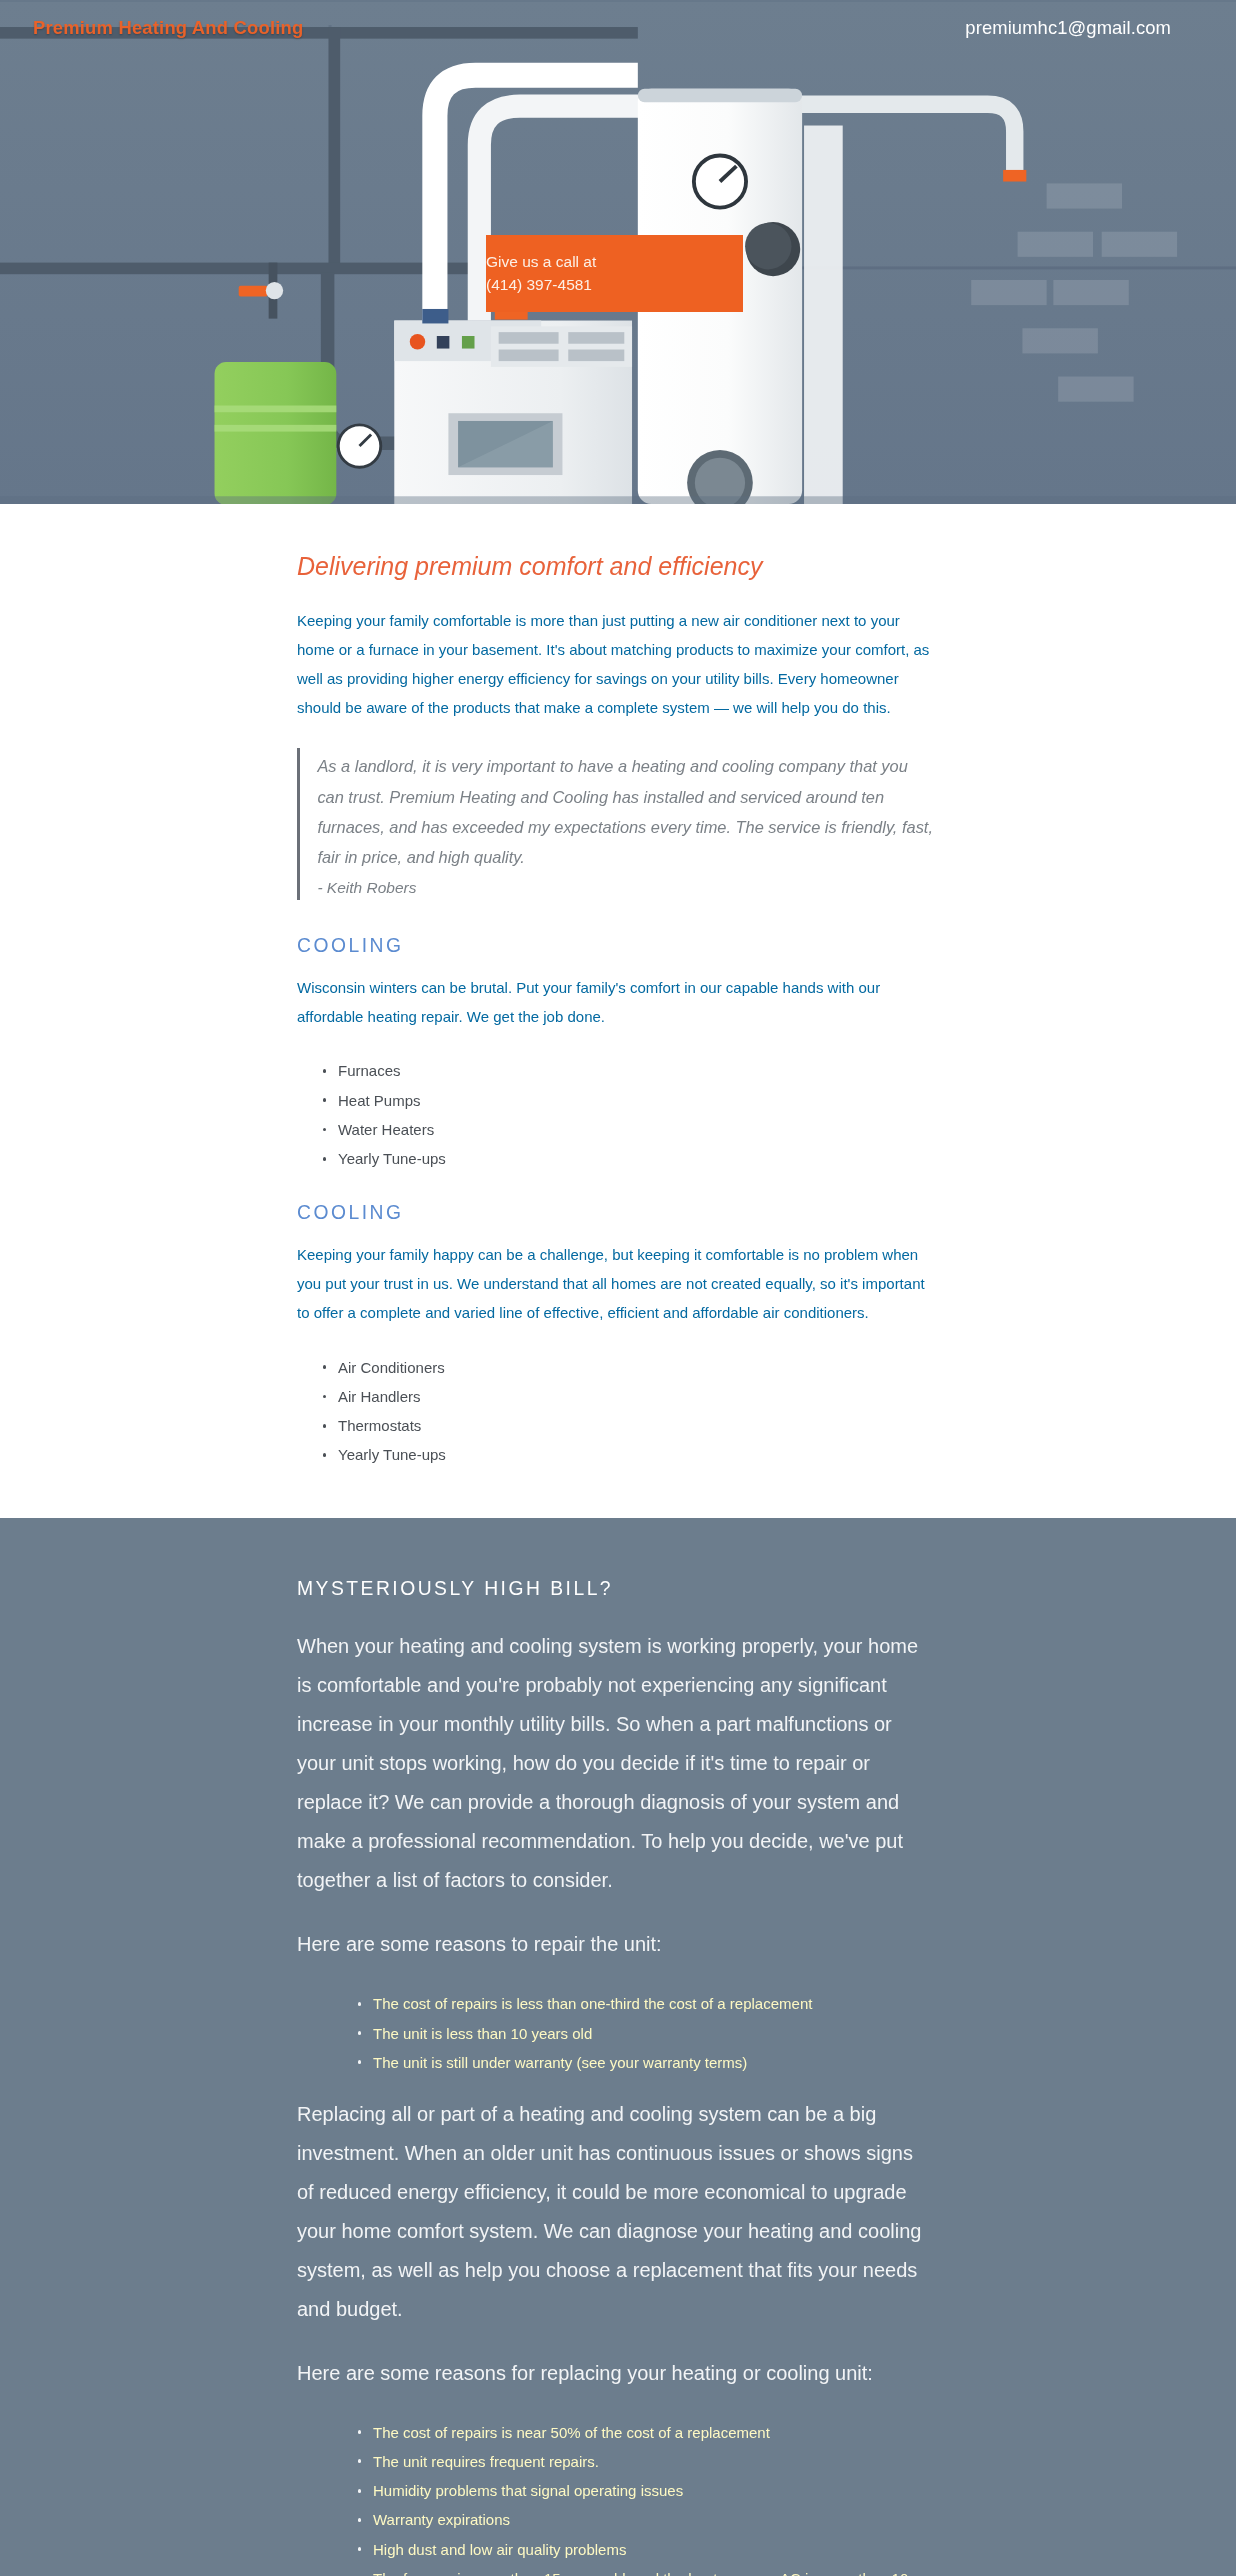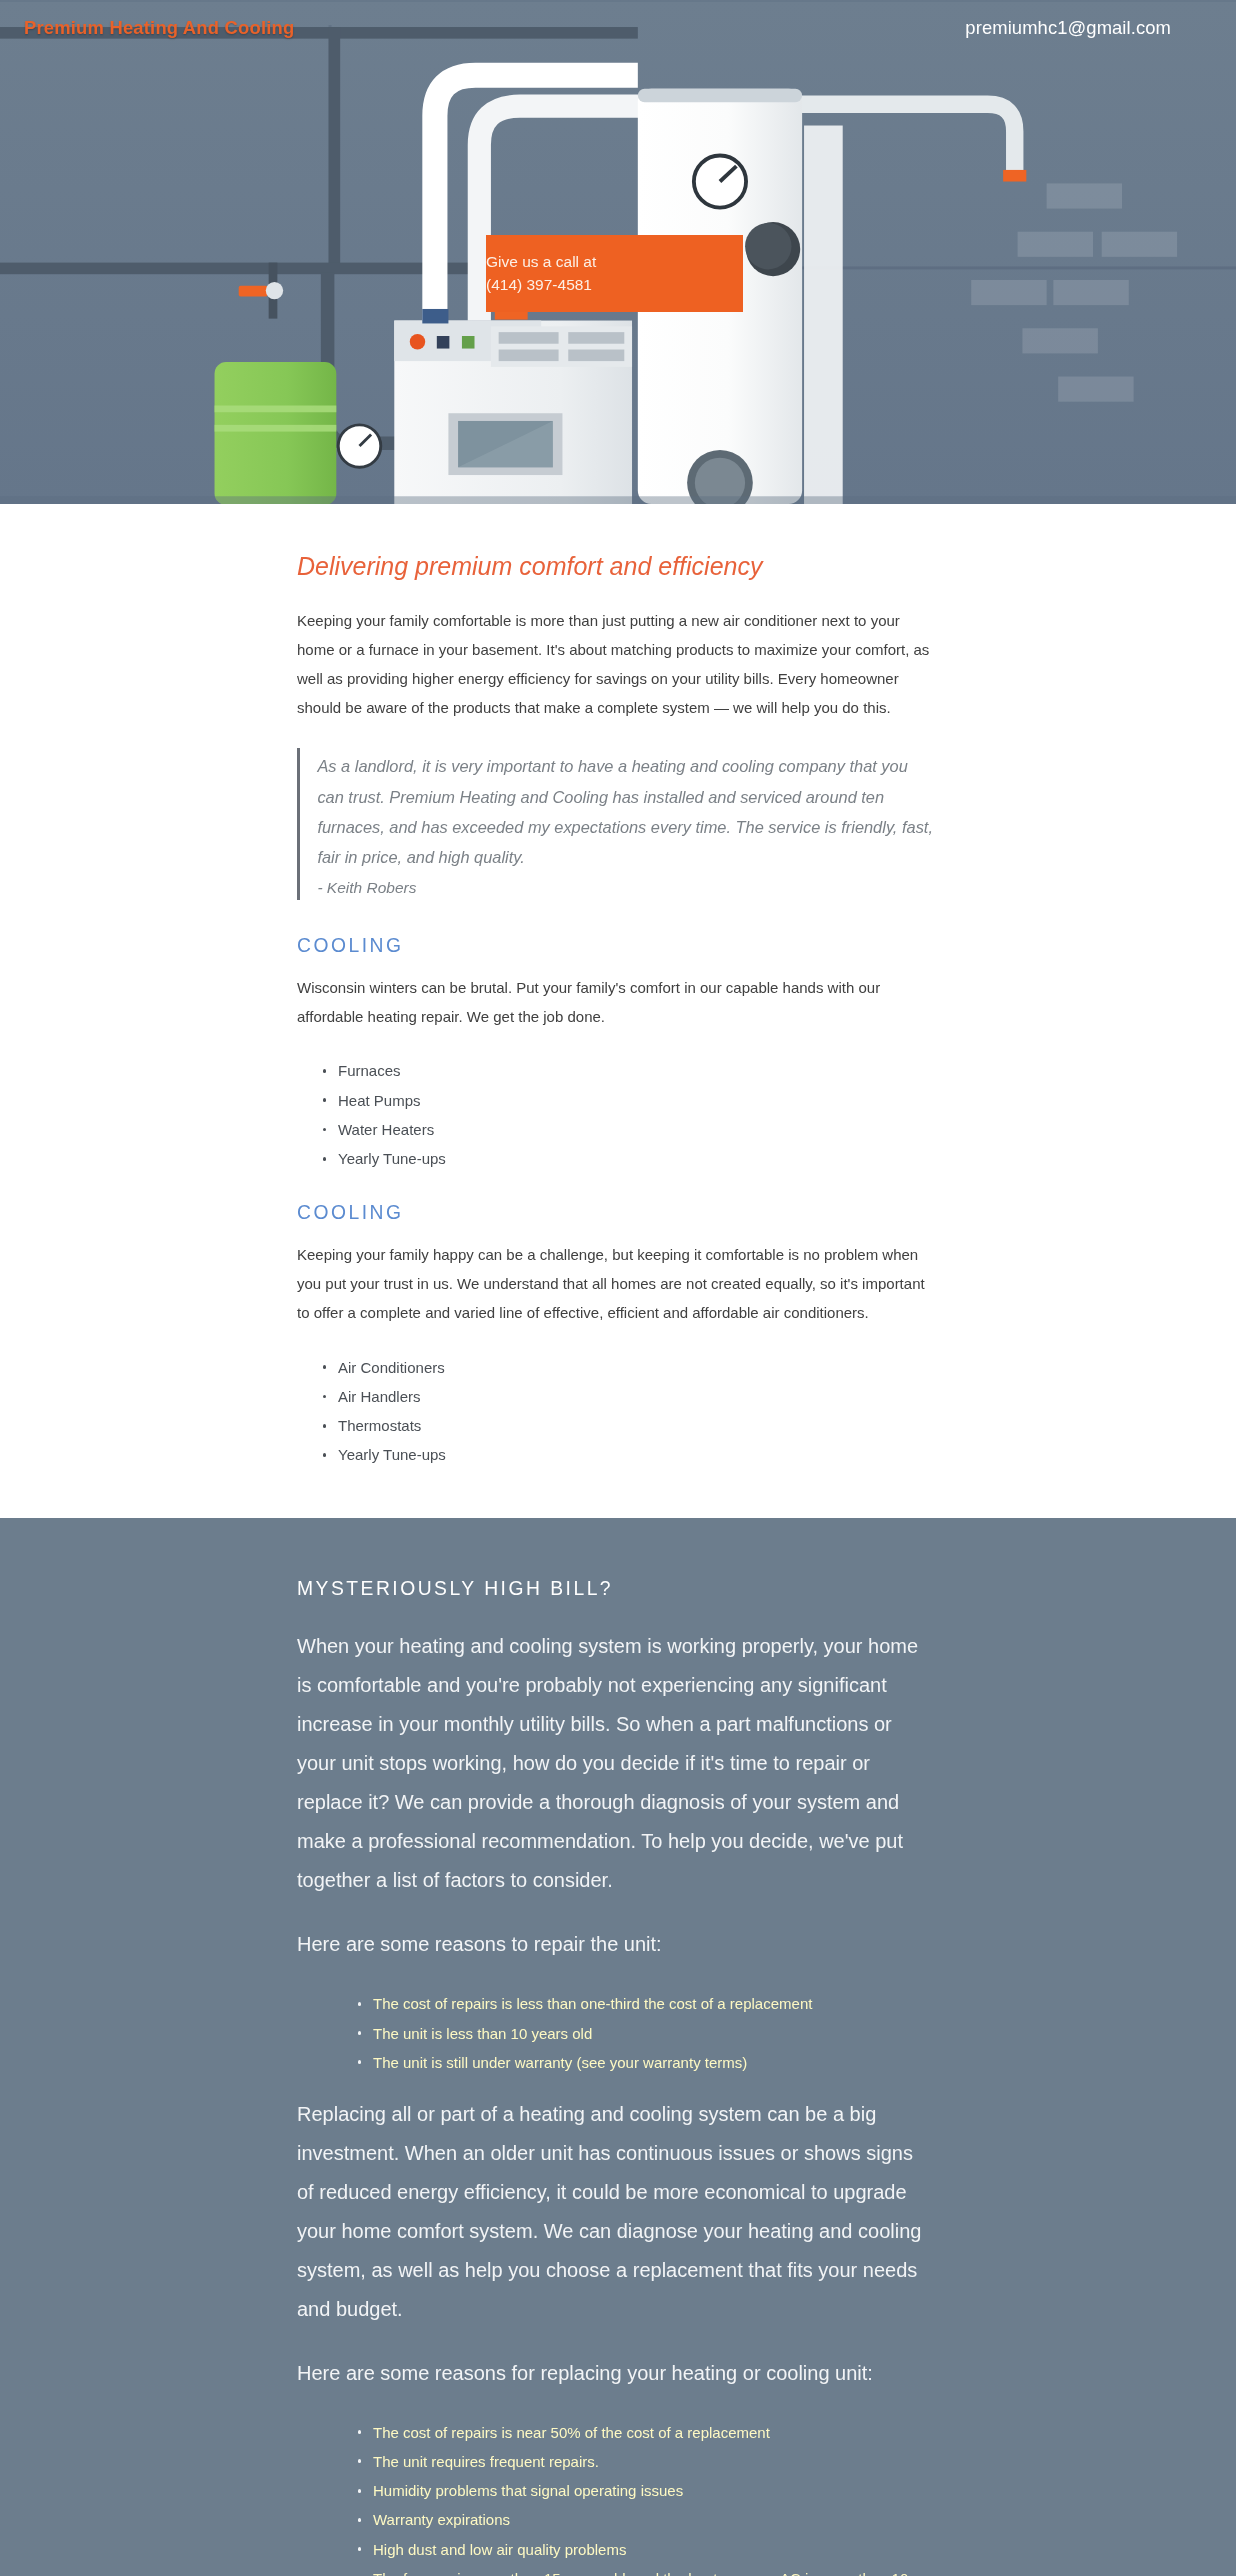--- a/index.html
+++ b/index.html
@@ -37,21 +37,21 @@
   
   .topbar {
     position: absolute;
     left: 0; top: 0;
     width: 1237px;
     height: 56px;
     z-index: 40;
     display: flex;
     align-items: center;
     justify-content: space-between;
-    padding: 0 66px 0 24px;
+    padding: 0 66px 0 33px;
   }
 
   .logo-text {
     font-size: 18.4px;
     font-weight: 700;
     color: #e8622a;
     letter-spacing: 0.2px;
     white-space: nowrap;
     text-shadow: 0 1px 1.9px rgba(0,0,0,0.25);
   }
@@ -100,21 +100,21 @@
     color: #e8623a;
     font-weight: 400;
     padding-top: 46px;
     padding-bottom: 23px;
     line-height: 1.3;
   }
 
   p.body-copy {
     font-size: 15px;
     line-height: 1.95;
-    color: #404040;
+    color: #0369a1;
     margin-bottom: 25px;
   }
 
   blockquote.testimonial {
     border-left: 3.9px solid #6b7078;
     padding: 3.9px 0 3.9px 17.4px;
     margin: 23px 0 35px 0;
   }
   blockquote.testimonial p {
     font-size: 16.4px;

